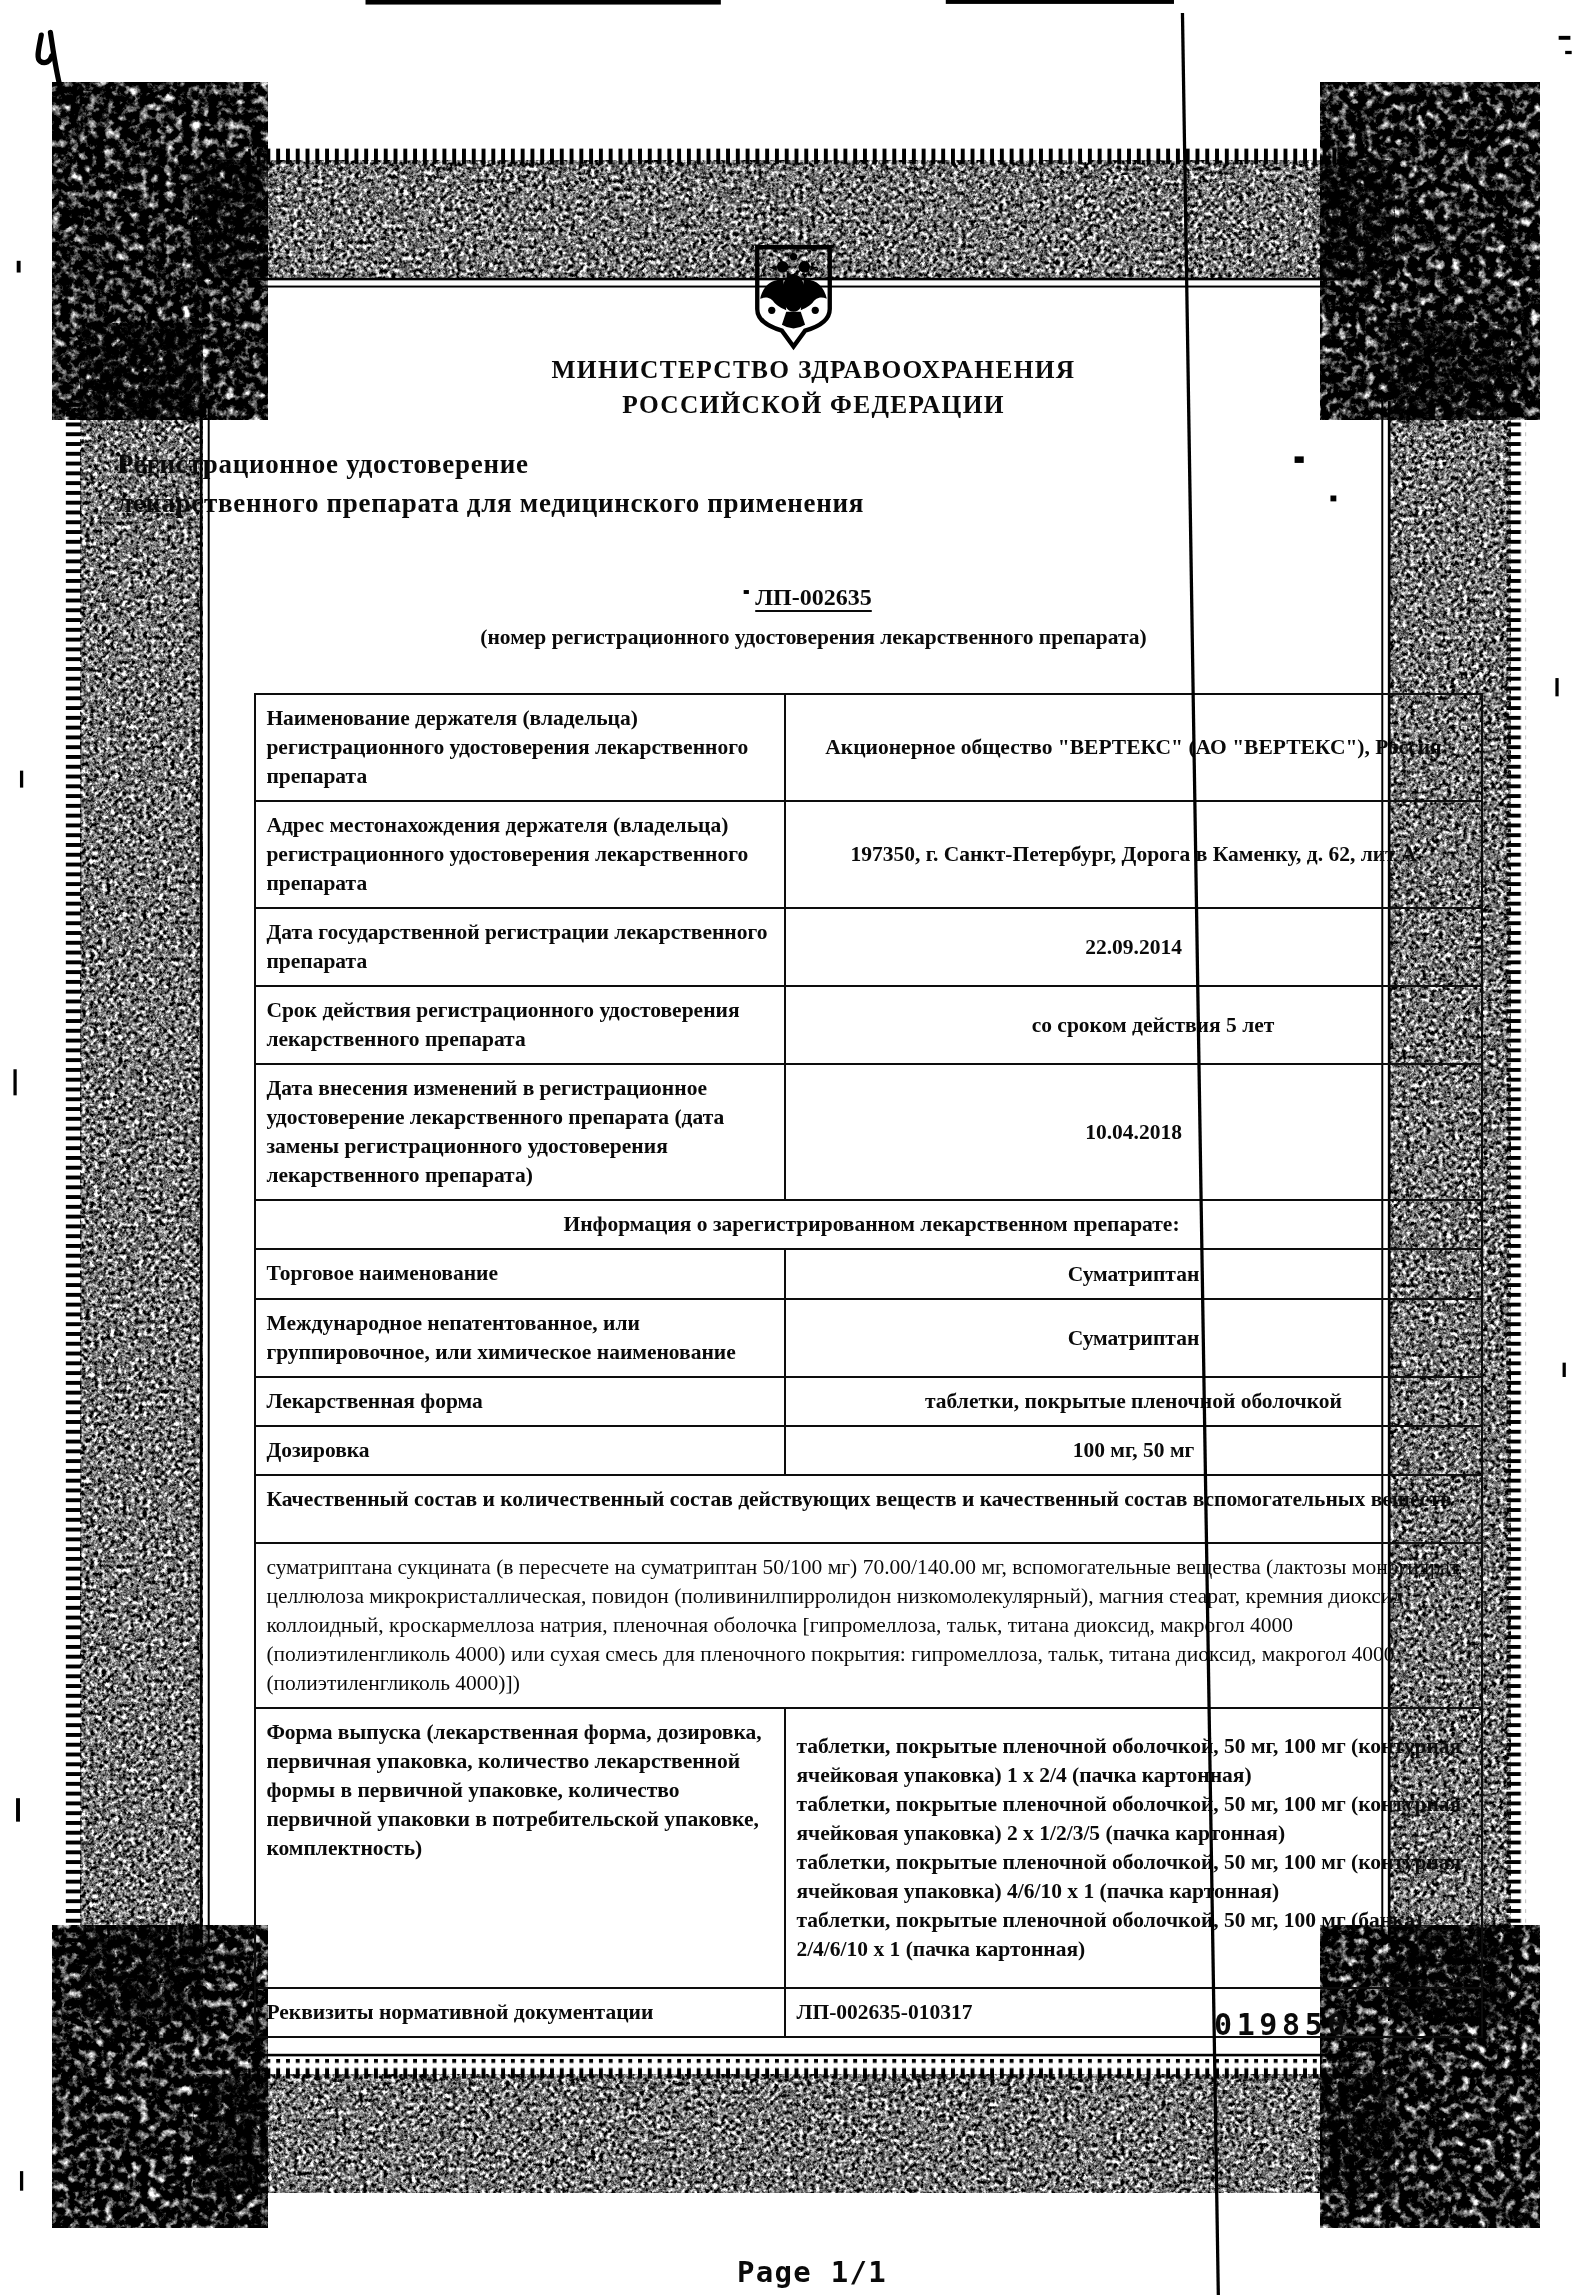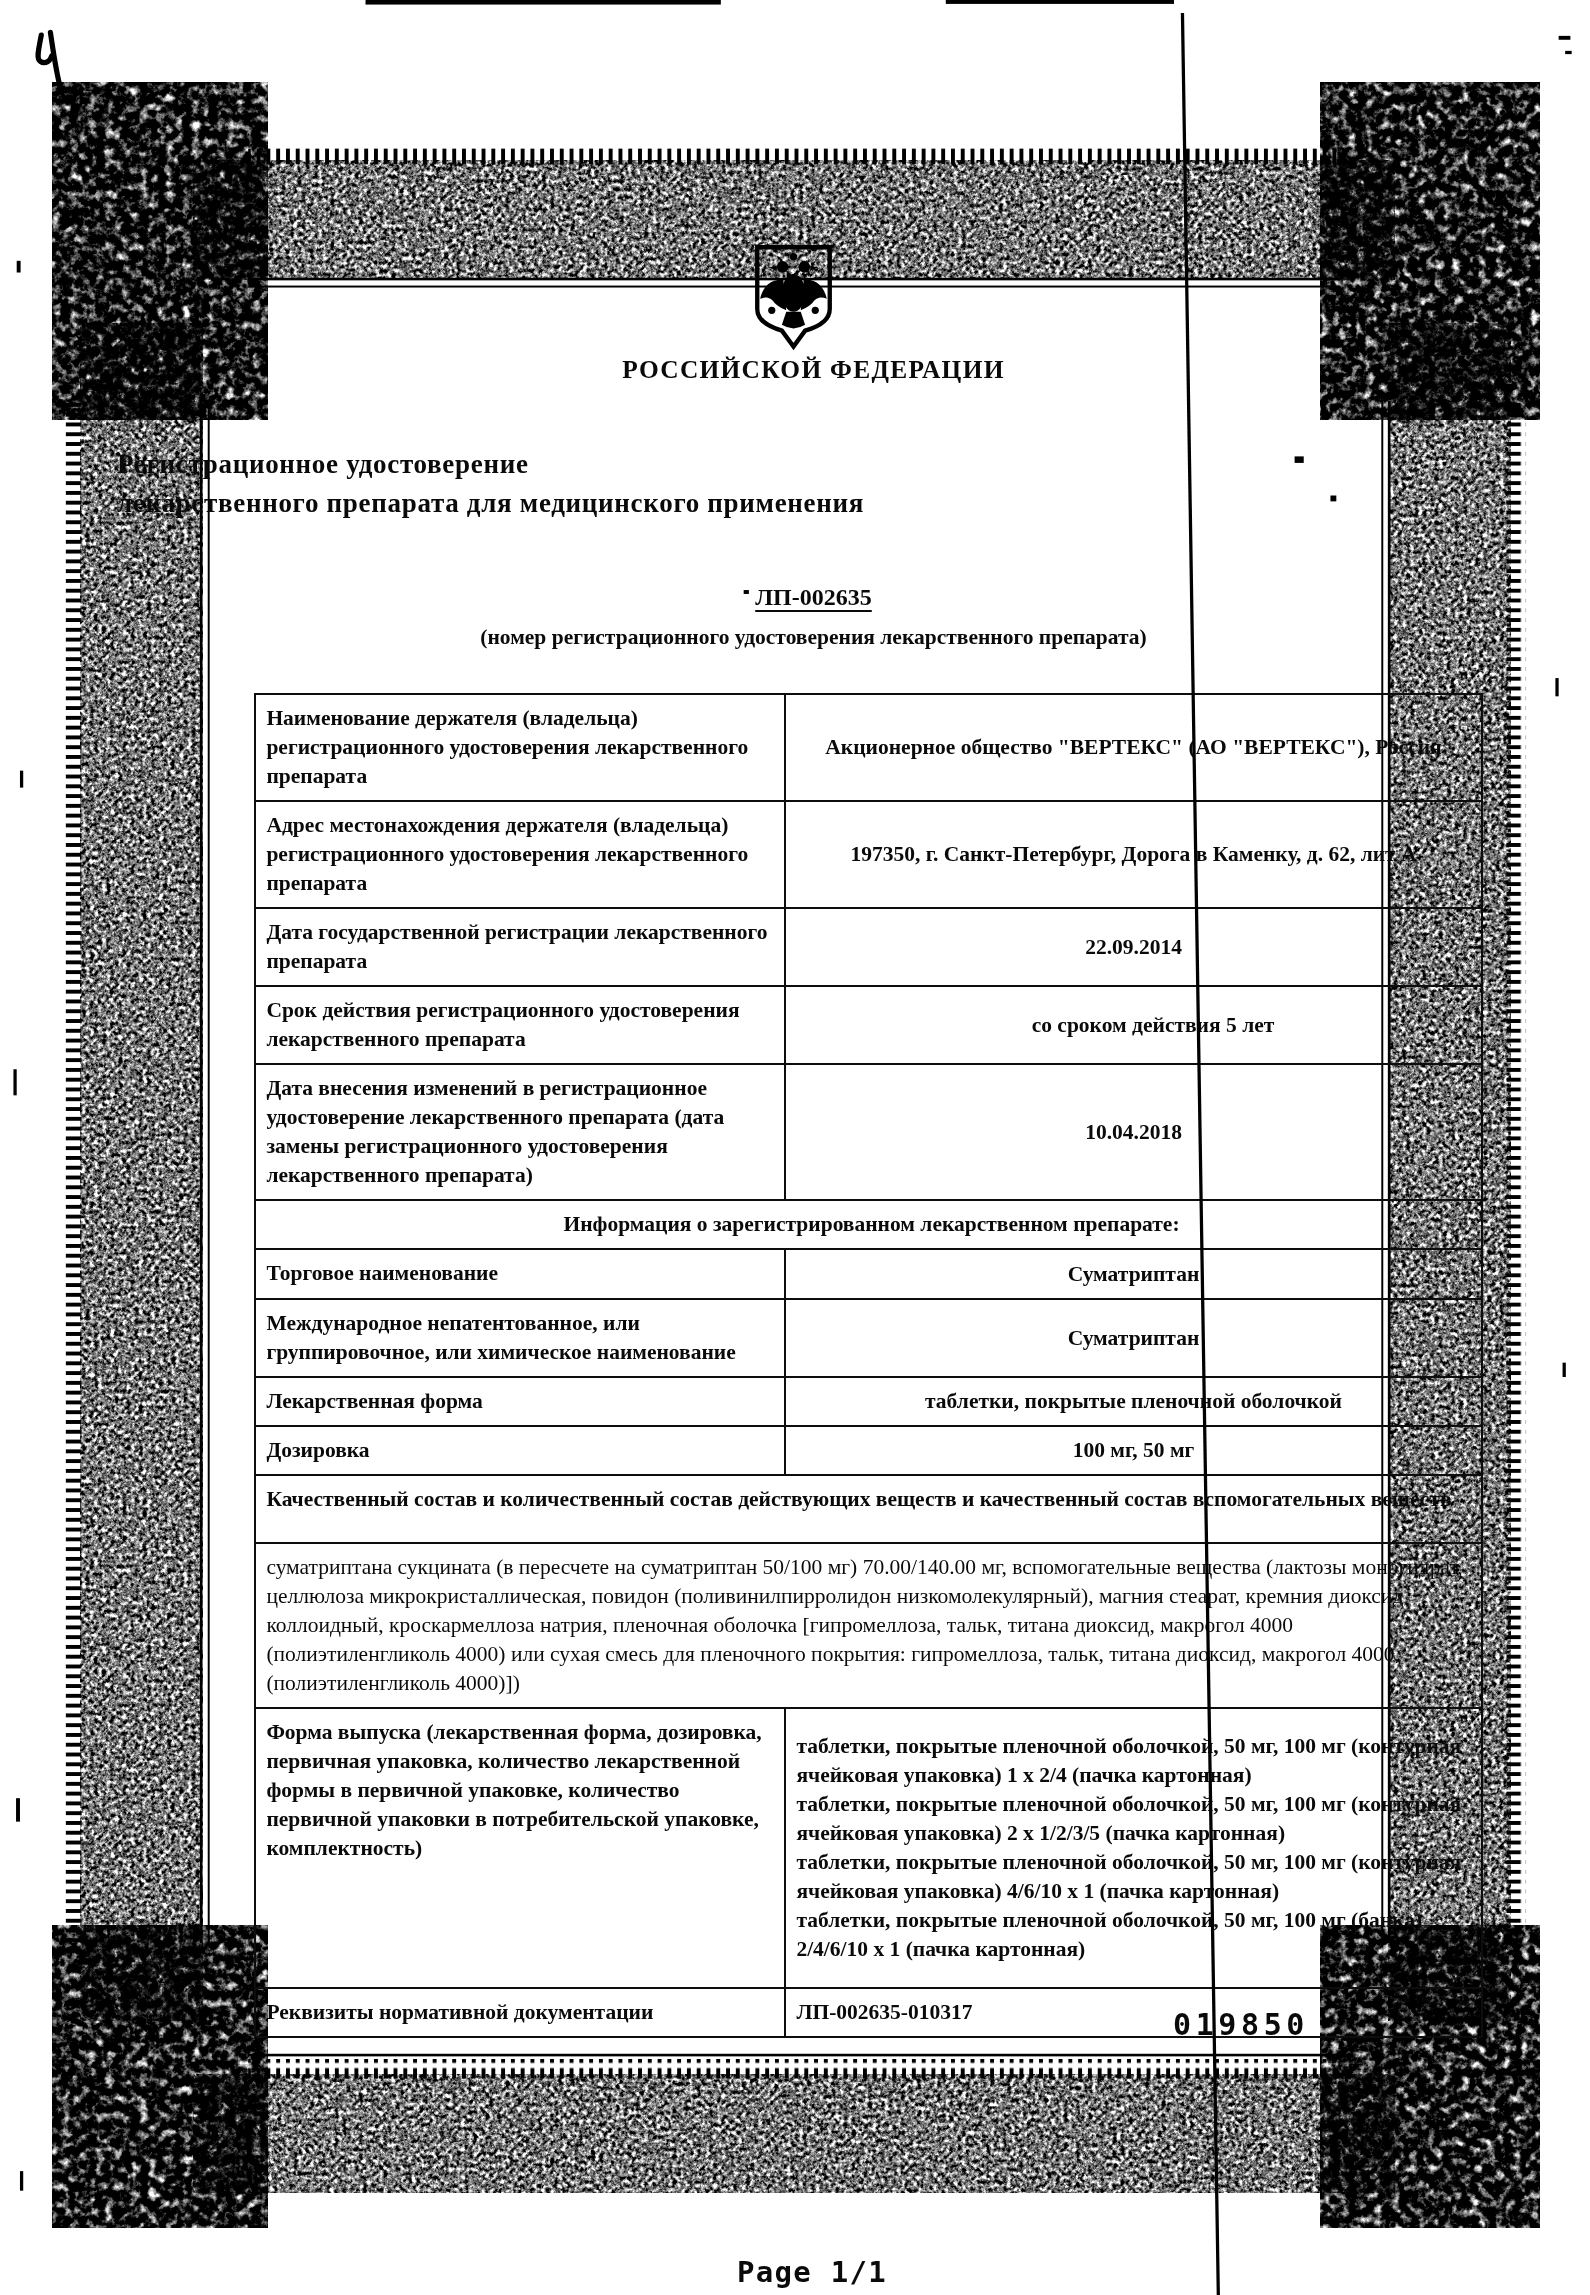--- a/index.html
+++ b/index.html
@@ -54,21 +54,21 @@
   .row.blocktext .cell{font-weight:normal;}
   .r1{min-height:93px;} .r2{min-height:95px;} .r3{min-height:63px;}
   .r4{min-height:73px;gap:39px;} .r5{min-height:111px;} .r6{min-height:47px;padding-left:6px;}
   .r7{min-height:50px;}  .r8{min-height:73px;} .r9{min-height:48px;}
   .r10{min-height:46px;} .r11{min-height:68px;} .r12{min-height:147px;}
   .r13{min-height:280px;} .r14{min-height:42px;}
   .vline{margin:0;}
 
   
   .stamp-number{
-    left:1173px;top:2007px;
+    left:1214px;top:2007px;
     font-family:"DejaVu Sans Mono",monospace;
     font-size:30px;letter-spacing:4.6px;font-weight:bold;
   }
   .page-footer{
     left:737px;top:2255px;width:261px;
     font-family:"DejaVu Sans Mono",monospace;
     font-size:29px;font-weight:bold;letter-spacing:1.3px;
   }
   svg{display:block;}
 </style>
@@ -154,20 +154,21 @@
       <ellipse cx="60" cy="68" rx="16" ry="26"></ellipse>
       <path d="M46,50 C30,48 18,58 14,76 C24,72 30,76 34,82 C40,88 46,90 50,92 Z"></path>
       <path d="M74,50 C90,48 102,58 106,76 C96,72 90,76 86,82 C80,88 74,90 70,92 Z"></path>
       <path d="M50,94 L70,94 L76,112 Q60,122 44,112 Z"></path>
       <circle cx="30" cy="92" r="5"></circle>
       <circle cx="90" cy="92" r="5"></circle>
     </g>
   </svg>
 
   <div class="abs ministry">
+    <div>МИНИСТЕРСТВО ЗДРАВООХРАНЕНИЯ</div>
     <div>РОССИЙСКОЙ ФЕДЕРАЦИИ</div>
   </div>
 
   <div class="abs doc-title">
     <div>Регистрационное удостоверение</div>
     <div>лекарственного препарата для медицинского применения</div>
   </div>
 
   <div class="abs reg-number">ЛП-002635</div>
   <div class="abs reg-caption">(номер регистрационного удостоверения лекарственного препарата)</div>

